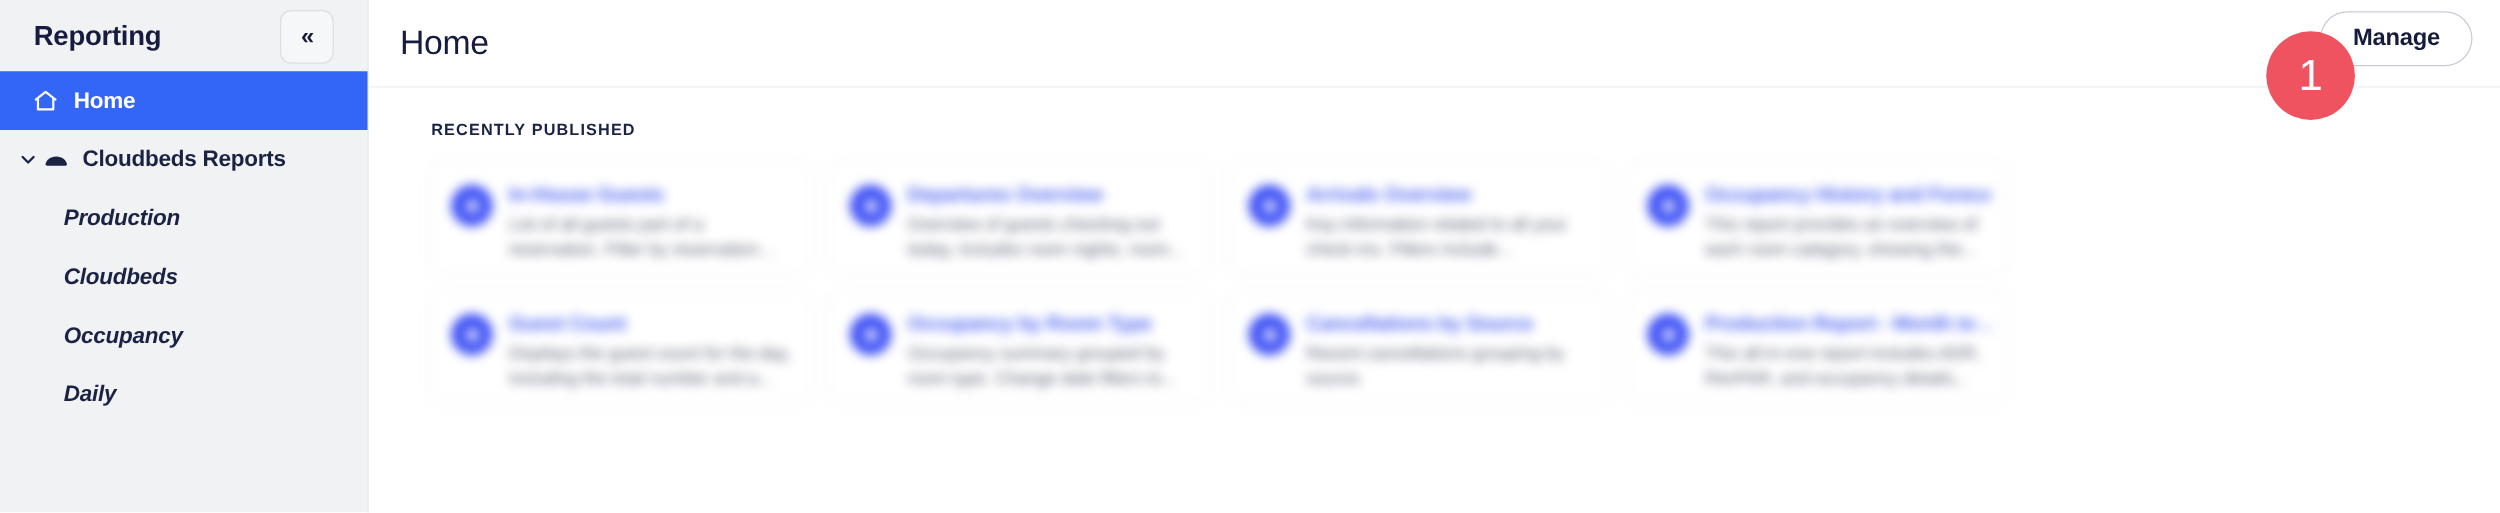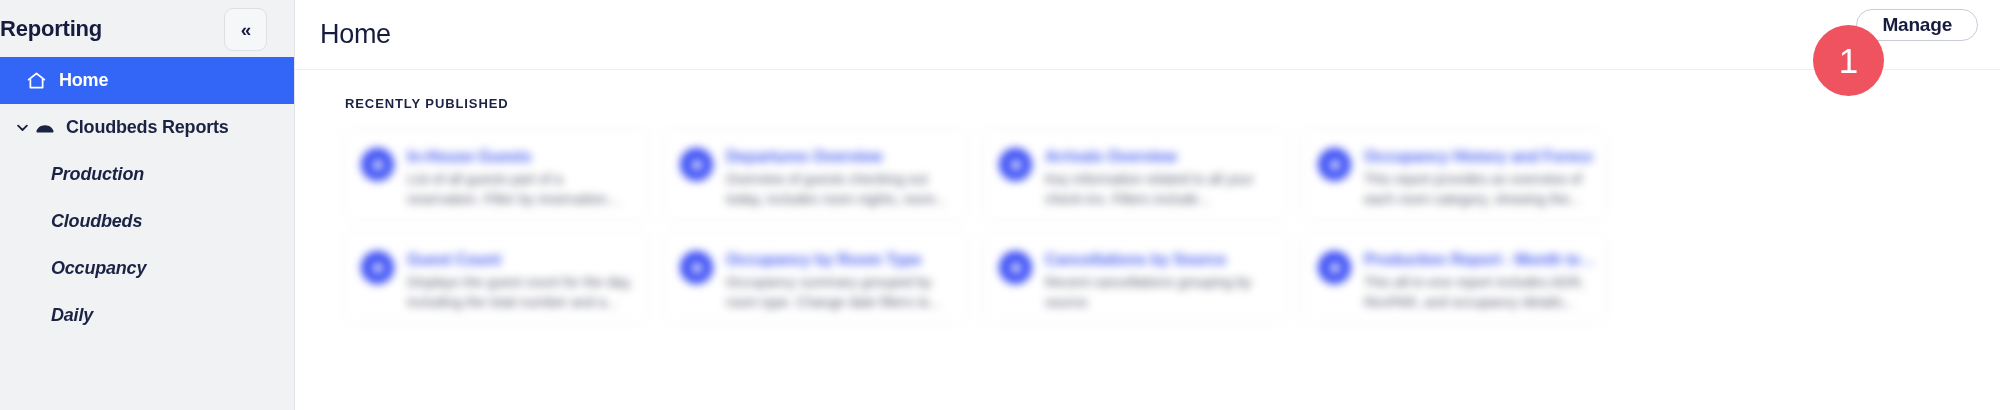--- a/index.html
+++ b/index.html
@@ -35,20 +35,21 @@
     position: relative;
     display: flex;
     align-items: center;
   }
 
   #brand {
     font-size: 22px;
     font-weight: bold;
     color: #161c3d;
     letter-spacing: -0.2px;
+    margin-left: 27px;
   }
 
   #collapse-btn {
     position: absolute;
     right: 27px;
     top: 8px;
     width: 43px;
     height: 43px;
     background: #f6f7f9;
     border: 1px solid #dddfe4;
@@ -139,21 +140,21 @@
     font-size: 27px;
     color: #161c3d;
     margin-left: 25px;
     letter-spacing: -0.3px;
   }
 
   #manage-btn {
     position: absolute;
     right: 22px;
     top: 9px;
-    height: 32px;
+    height: 44px;
     padding: 0 25px;
     background: #ffffff;
     border: 1px solid #c9ccd6;
     border-radius: 24px;
     display: flex;
     align-items: center;
     justify-content: center;
     cursor: pointer;
     text-align: right;
   }

